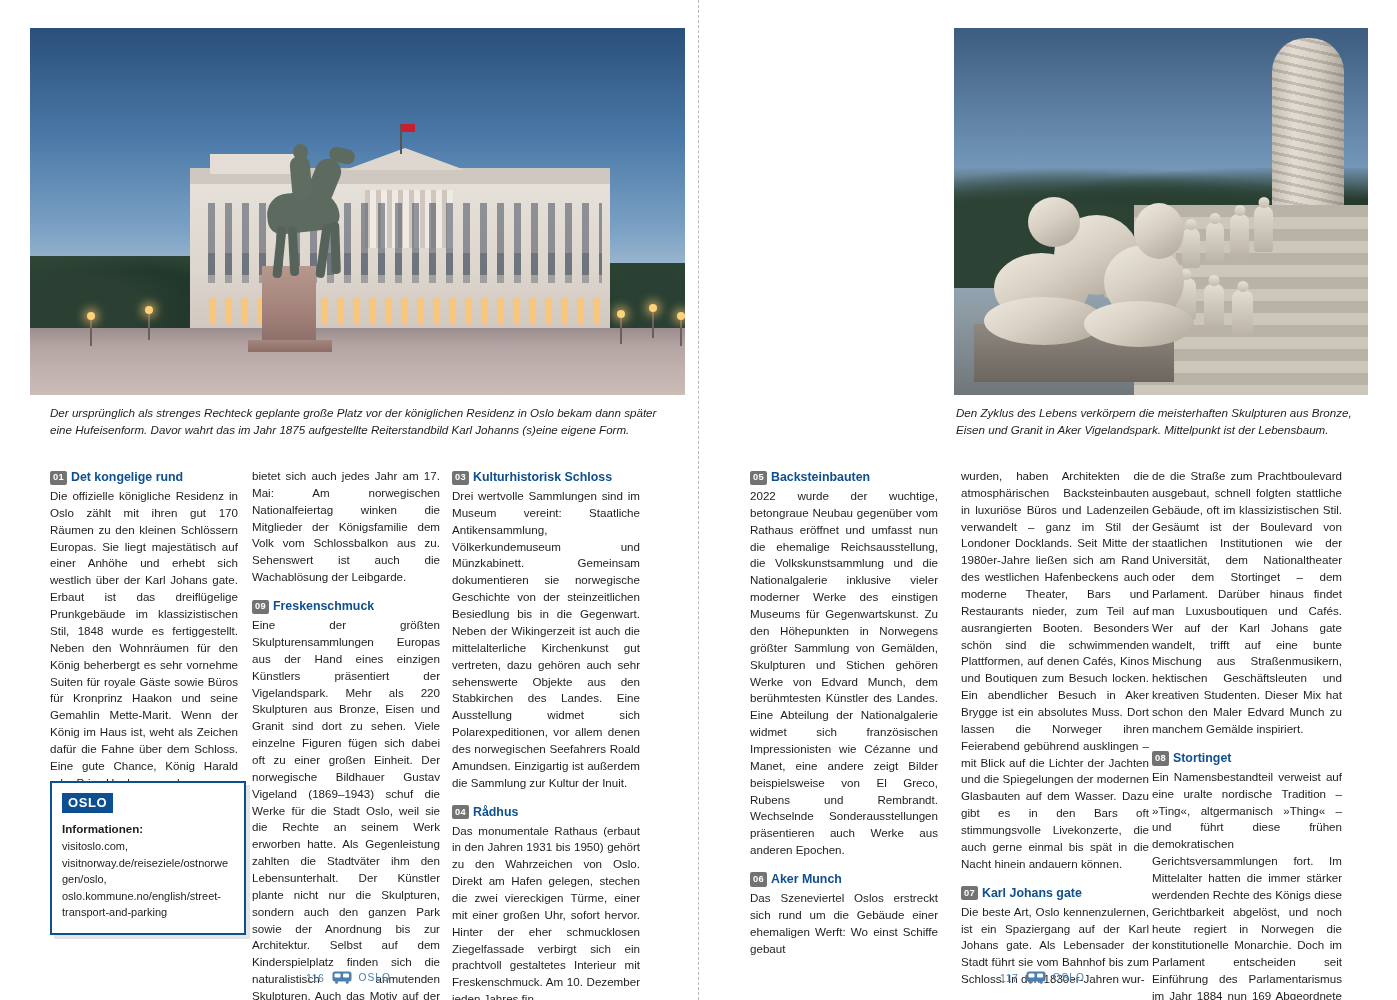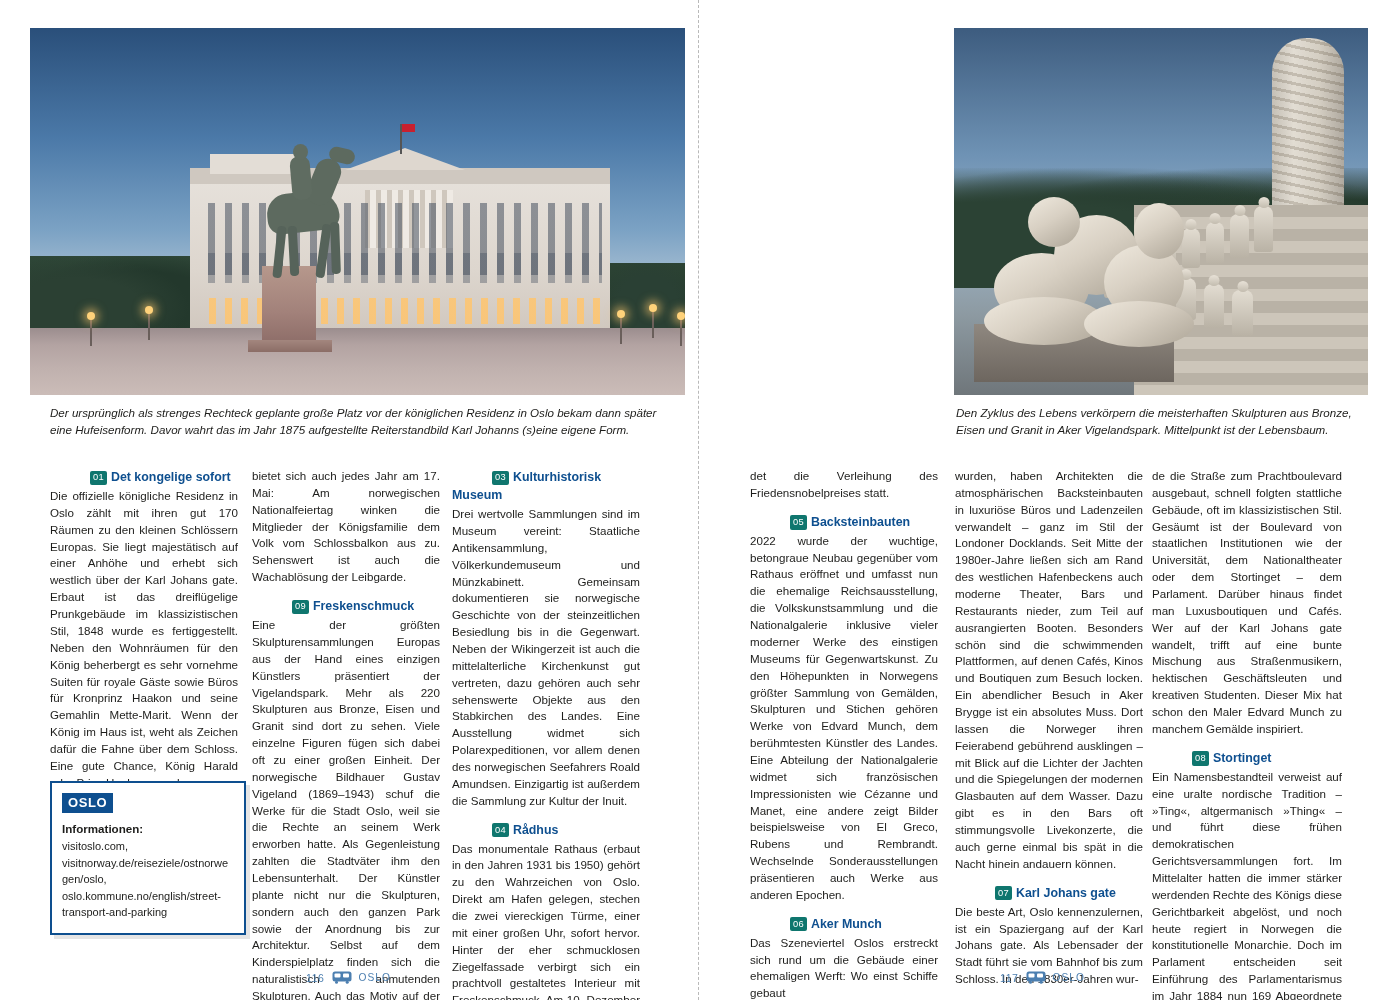--- a/index.html
+++ b/index.html
@@ -260,31 +260,30 @@
   .head {
     display: block;
     font-weight: bold;
     color: #0e4f8f;
     font-size: 12.4px;
     margin: 0 0 2px 0;
     text-align: left;
   }
   .head .num {
     display: inline-block;
-    background: #0f766e;
+    background: #737373;
     color: #ffffff;
     font-size: 9.3px;
-    font-weight: normal;
+    font-weight: bold;
     line-height: 1;
     padding: 2.5px 3px 2.5px 3px;
     border-radius: 2px;
     margin-right: 4px;
     vertical-align: 1px;
     letter-spacing: 0.3px;
-    margin-left: 40px;
   }
   p { margin: 0; }
   p + .head { margin-top: 11px; }
 
   
   .infobox {
     position: absolute;
     left: 50px;
     top: 781px;
     width: 172px;
@@ -372,21 +371,21 @@
       <div class="lamp l2"></div>
       <div class="lamp l3"></div>
       <div class="lamp l4"></div>
       <div class="lamp l5"></div>
     </div>
 
     <div class="caption caption-left">Der ursprünglich als strenges Rechteck geplante große Platz vor der königlichen Residenz in Oslo bekam dann später eine Hufeisenform. Davor wahrt das im Jahr 1875 aufgestellte Reiterstandbild Karl Johanns (s)eine eigene Form.</div>
 
     <div class="col c1">
       <div class="head">
-        <span class="num">01</span><span>Det kongelige sofort</span>
+        <span class="num">01</span><span>Det kongelige rund</span>
       </div>
       <p>Die offizielle königliche Residenz in Oslo zählt mit ihren gut 170 Räumen zu den kleinen Schlössern Europas. Sie liegt majestätisch auf einer Anhöhe und erhebt sich westlich über der Karl Johans gate. Erbaut ist das dreiflügelige Prunkgebäude im klassizistischen Stil, 1848 wurde es fertiggestellt. Neben den Wohnräumen für den König beherbergt es sehr vornehme Suiten für royale Gäste sowie Büros für Kronprinz Haakon und seine Gemahlin Mette-Marit. Wenn der König im Haus ist, weht als Zeichen dafür die Fahne über dem Schloss. Eine gute Chance, König Harald oder Prinz Haakon zu sehen,</p>
     </div>
 
     <div class="infobox">
       <div class="infobox-title">OSLO</div>
       <div class="infobox-label">Informationen:</div>
       <div class="infobox-lines" style="white-space:pre-line;">visitoslo.com,
 visitnorway.de/reiseziele/ostnorwegen/oslo,
 oslo.kommune.no/english/street-transport-and-parking</div>
@@ -395,21 +394,21 @@
     <div class="col c2">
       <p>bietet sich auch jedes Jahr am 17. Mai: Am norwegischen Nationalfeiertag winken die Mitglieder der Königsfamilie dem Volk vom Schlossbalkon aus zu. Sehenswert ist auch die Wachablösung der Leibgarde.</p>
       <div class="head">
         <span class="num">09</span><span>Freskenschmuck</span>
       </div>
       <p>Eine der größten Skulpturensammlungen Europas aus der Hand eines einzigen Künstlers präsentiert der Vigelandspark. Mehr als 220 Skulpturen aus Bronze, Eisen und Granit sind dort zu sehen. Viele einzelne Figuren fügen sich dabei oft zu einer großen Einheit. Der norwegische Bildhauer Gustav Vigeland (1869–1943) schuf die Werke für die Stadt Oslo, weil sie die Rechte an seinem Werk erworben hatte. Als Gegenleistung zahlten die Stadtväter ihm den Lebensunterhalt. Der Künstler plante nicht nur die Skulpturen, sondern auch den ganzen Park sowie der Anordnung bis zur Architektur. Selbst auf dem Kinderspielplatz finden sich die naturalistisch anmutenden Skulpturen. Auch das Motiv auf der Medaille des Friedensnobelpreises schuf der Künstler.</p>
     </div>
 
     <div class="col c3">
       <div class="head">
-        <span class="num">03</span><span>Kulturhistorisk Museum</span>
+        <span class="num">03</span><span>Kulturhistorisk Schloss</span>
       </div>
       <p>Drei wertvolle Sammlungen sind im Museum vereint: Staatliche Antikensammlung, Völkerkundemuseum und Münzkabinett. Gemeinsam dokumentieren sie norwegische Geschichte von der steinzeitlichen Besiedlung bis in die Gegenwart. Neben der Wikingerzeit ist auch die mittelalterliche Kirchenkunst gut vertreten, dazu gehören auch sehr sehenswerte Objekte aus den Stabkirchen des Landes. Eine Ausstellung widmet sich Polarexpeditionen, vor allem denen des norwegischen Seefahrers Roald Amundsen. Einzigartig ist außerdem die Sammlung zur Kultur der Inuit.</p>
       <div class="head">
         <span class="num">04</span><span>Rådhus</span>
       </div>
       <p>Das monumentale Rathaus (erbaut in den Jahren 1931 bis 1950) gehört zu den Wahrzeichen von Oslo. Direkt am Hafen gelegen, stechen die zwei viereckigen Türme, einer mit einer großen Uhr, sofort hervor. Hinter der eher schmucklosen Ziegelfassade verbirgt sich ein prachtvoll gestaltetes Interieur mit Freskenschmuck. Am 10. Dezember jeden Jahres fin-</p>
     </div>
 
     <div class="footer footer-left">
       <span class="pagenum">116</span>
@@ -455,32 +454,31 @@
         <div class="blob" style="left:44px; top:4px; width:52px; height:50px;"></div>
         <div class="blob" style="left:150px; top:10px; width:50px; height:56px;"></div>
         <div class="blob" style="left:0px; top:104px; width:120px; height:48px;"></div>
         <div class="blob" style="left:100px; top:108px; width:110px; height:46px;"></div>
       </div>
     </div>
 
     <div class="caption caption-right" style="left:257px;">Den Zyklus des Lebens verkörpern die meisterhaften Skulpturen aus Bronze, Eisen und Granit in Aker Vigelandspark. Mittelpunkt ist der Lebensbaum.</div>
 
     <div class="col c4" style="left:51px;">
-      <p>det die Verleihung des Friedensnobelpreises statt.</p>
       <div class="head">
         <span class="num">05</span><span>Backsteinbauten</span>
       </div>
       <p>2022 wurde der wuchtige, betongraue Neubau gegenüber vom Rathaus eröffnet und umfasst nun die ehemalige Reichsausstellung, die Volkskunstsammlung und die Nationalgalerie inklusive vieler moderner Werke des einstigen Museums für Gegenwartskunst. Zu den Höhepunkten in Norwegens größter Sammlung von Gemälden, Skulpturen und Stichen gehören Werke von Edvard Munch, dem berühmtesten Künstler des Landes. Eine Abteilung der Nationalgalerie widmet sich französischen Impressionisten wie Cézanne und Manet, eine andere zeigt Bilder beispielsweise von El Greco, Rubens und Rembrandt. Wechselnde Sonderausstellungen präsentieren auch Werke aus anderen Epochen.</p>
       <div class="head">
         <span class="num">06</span><span>Aker Munch</span>
       </div>
       <p>Das Szeneviertel Oslos erstreckt sich rund um die Gebäude einer ehemaligen Werft: Wo einst Schiffe gebaut</p>
     </div>
 
-    <div class="col c5" style="left:256px;">
+    <div class="col c5" style="left:262px;">
       <p>wurden, haben Architekten die atmosphärischen Backsteinbauten in luxuriöse Büros und Ladenzeilen verwandelt – ganz im Stil der Londoner Docklands. Seit Mitte der 1980er-Jahre ließen sich am Rand des westlichen Hafenbeckens auch moderne Theater, Bars und Restaurants nieder, zum Teil auf ausrangierten Booten. Besonders schön sind die schwimmenden Plattformen, auf denen Cafés, Kinos und Boutiquen zum Besuch locken. Ein abendlicher Besuch in Aker Brygge ist ein absolutes Muss. Dort lassen die Norweger ihren Feierabend gebührend ausklingen – mit Blick auf die Lichter der Jachten und die Spiegelungen der modernen Glasbauten auf dem Wasser. Dazu gibt es in den Bars oft stimmungsvolle Livekonzerte, die auch gerne einmal bis spät in die Nacht hinein andauern können.</p>
       <div class="head">
         <span class="num">07</span><span>Karl Johans gate</span>
       </div>
       <p>Die beste Art, Oslo kennenzulernen, ist ein Spaziergang auf der Karl Johans gate. Als Lebensader der Stadt führt sie vom Bahnhof bis zum Schloss. In den 1830er-Jahren wur-</p>
     </div>
 
     <div class="col c6" style="left:453px;">
       <p>de die Straße zum Prachtboulevard ausgebaut, schnell folgten stattliche Gebäude, oft im klassizistischen Stil. Gesäumt ist der Boulevard von staatlichen Institutionen wie der Universität, dem Nationaltheater oder dem Stortinget – dem Parlament. Darüber hinaus findet man Luxusboutiquen und Cafés. Wer auf der Karl Johans gate wandelt, trifft auf eine bunte Mischung aus Straßenmusikern, hektischen Geschäftsleuten und kreativen Studenten. Dieser Mix hat schon den Maler Edvard Munch zu manchem Gemälde inspiriert.</p>
       <div class="head">

